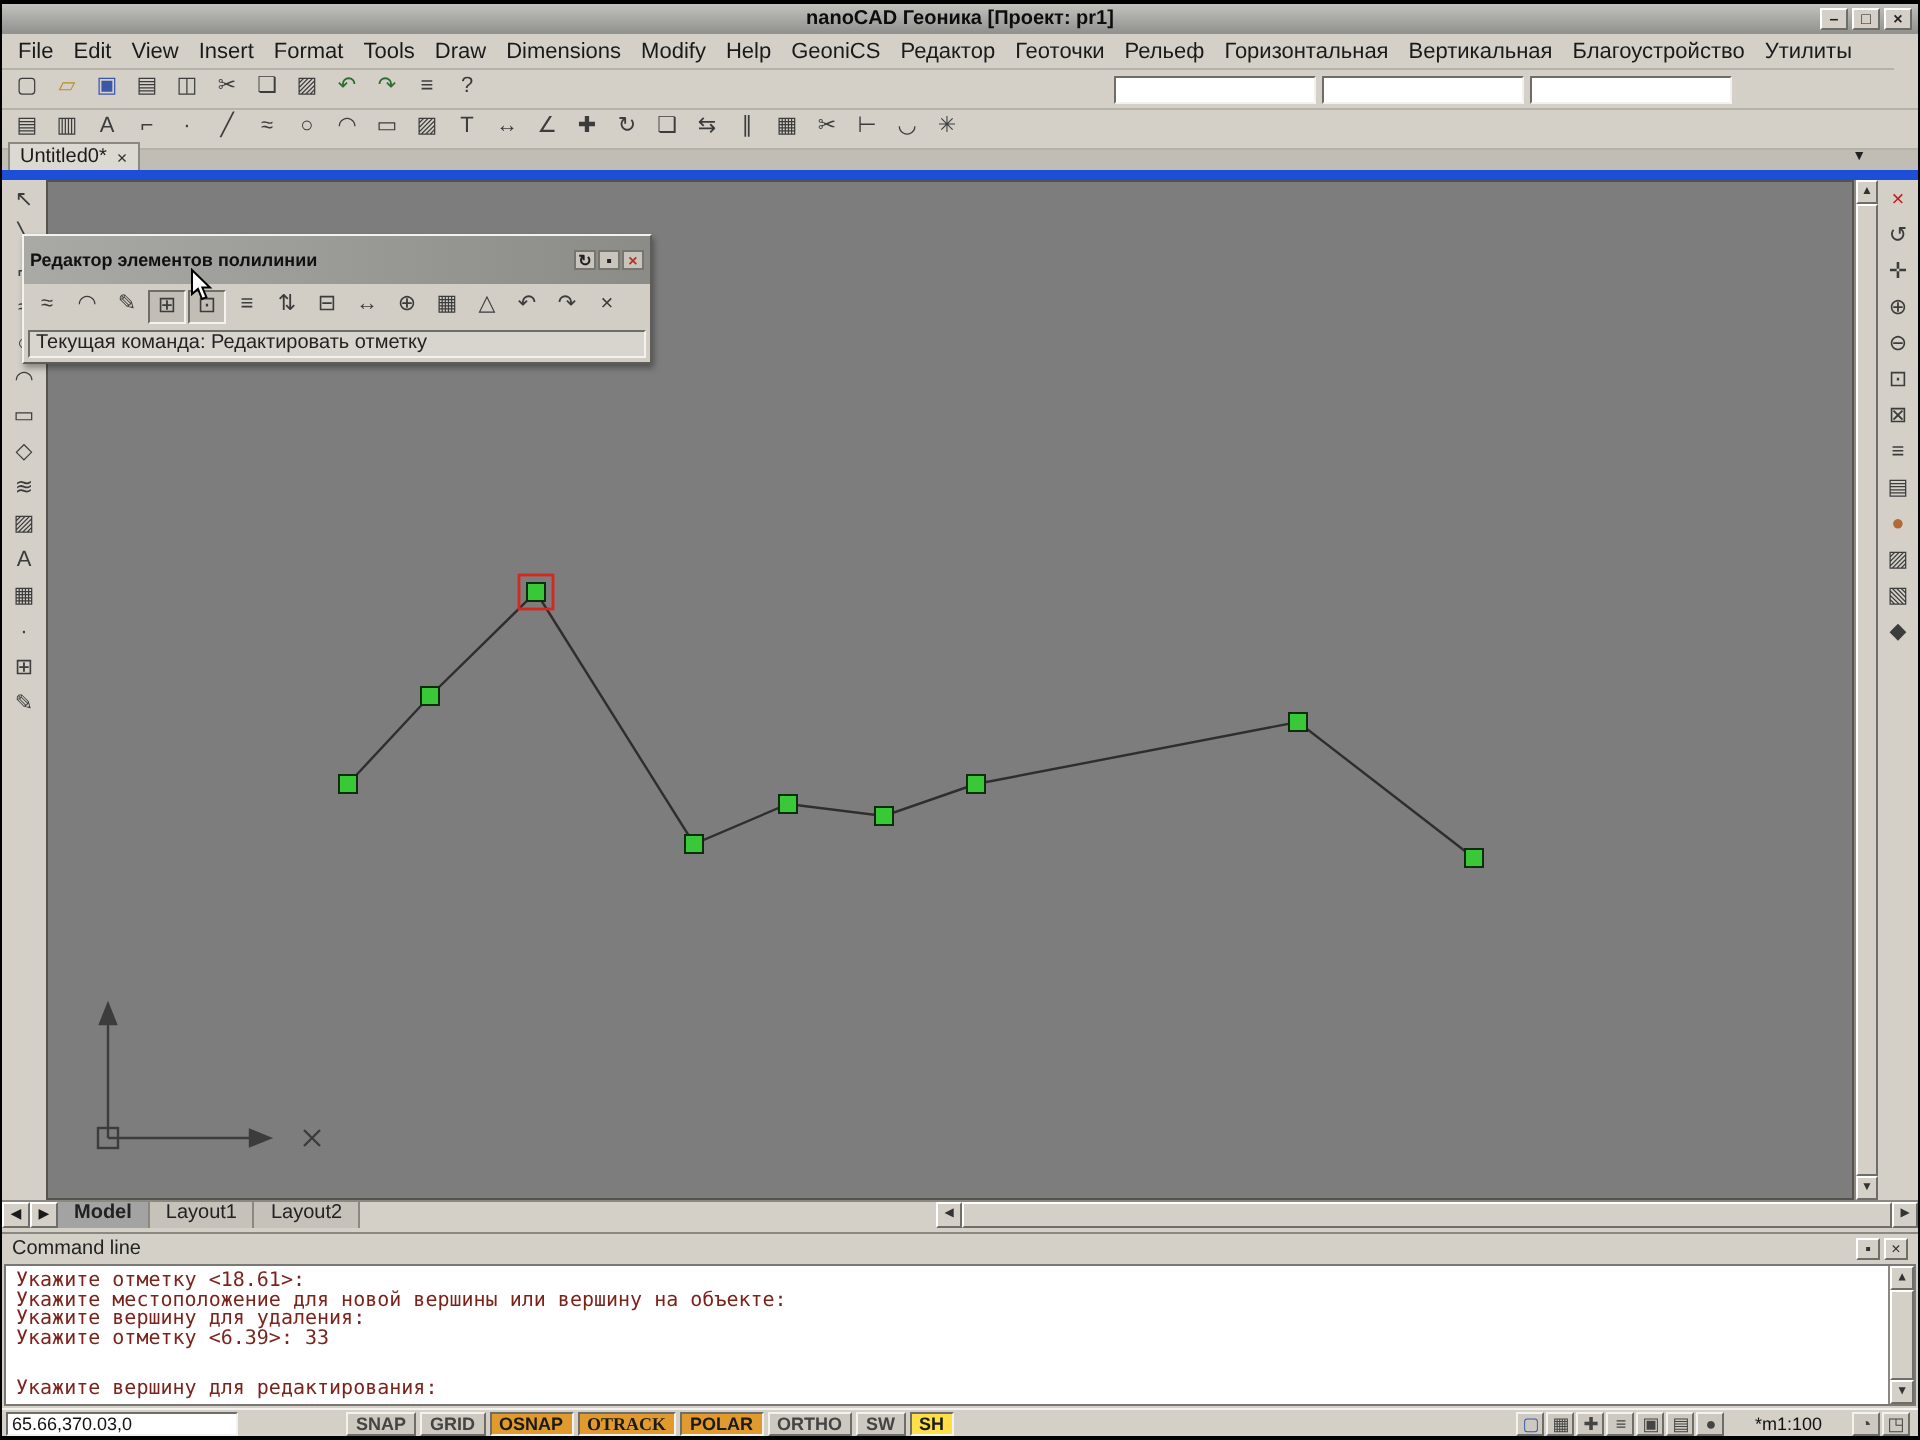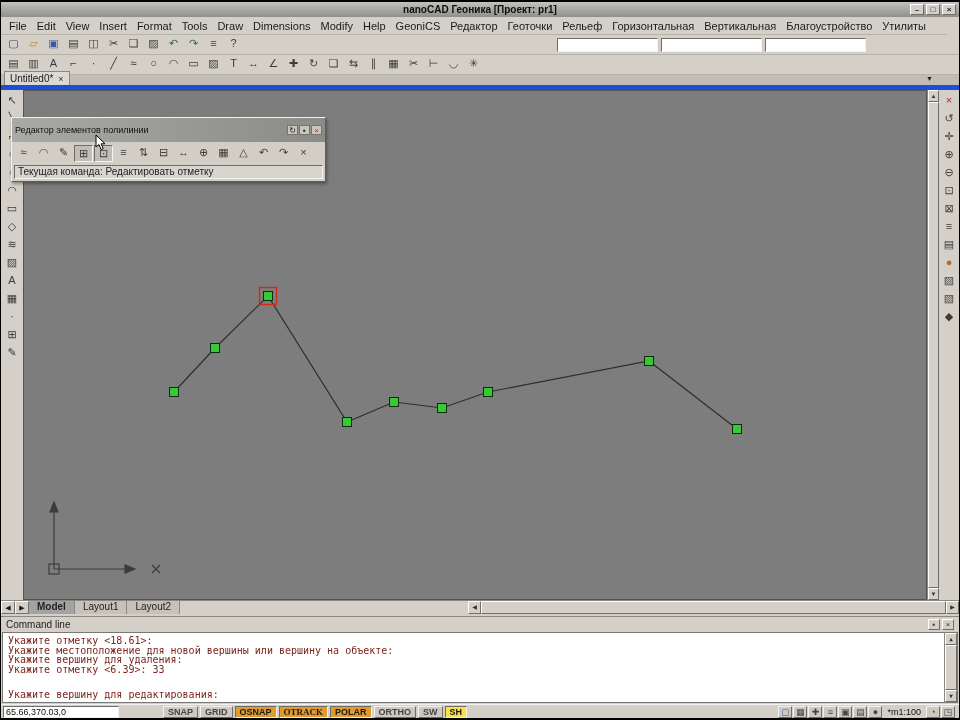--- a/index.html
+++ b/index.html
@@ -41,39 +41,39 @@
   .layoutbar{position:absolute;left:0;right:0;bottom:0;height:14px;background:#d4d0c8;border-top:1px solid #8a8880;display:flex;align-items:stretch;font-size:10px}
   .tabnav{width:14px;text-align:center;font-size:7px;line-height:12px;background:#d4d0c8;border:1px solid;border-color:#fff #6f6d68 #6f6d68 #fff;flex:0 0 auto}
   .ltab{padding:0 8px;line-height:12px;background:#c6c2ba;border-right:1px solid #8a8880;color:#222;flex:0 0 auto}
   .ltab.active{background:#a3a3a3;font-weight:bold}
   .hspacer{width:288px;flex:0 0 auto}
   .hscroll{flex:1;display:flex}
   .hscroll .scroll-btn{width:13px;height:auto}
   .hscroll .thumb{flex:1;background:#d4d0c8;border:1px solid;border-color:#fff #6f6d68 #6f6d68 #fff}
 
   .palette{position:absolute;left:10px;top:27px;width:315px;background:#d2cec6;border:1px solid;border-color:#f4f2ee #5f5d58 #5f5d58 #f4f2ee;box-shadow:1px 2px 3px rgba(0,0,0,.35);z-index:4}
-  .palette-title{height:13px;background:linear-gradient(90deg,#a9a9a5,#8b8b87);display:flex;align-items:center;padding:12px 3px;font-size:9px;font-weight:normal;color:#111}
+  .palette-title{height:13px;background:linear-gradient(90deg,#a9a9a5,#8b8b87);display:flex;align-items:center;padding:12px 3px;font-size:9px;font-weight:bold;color:#111}
   .pt-label{flex:1;white-space:nowrap;overflow:hidden}
   .pt-btn{width:11px;height:10px;font-size:8px;line-height:9px;text-align:center;background:#c9c5bd;border:1px solid #77756f;margin-left:1px;color:#222;flex:0 0 auto}
   #palette-toolbar{display:flex;align-items:center;height:22px;padding:0 2px;gap:1px}
   .palette-status{margin:1px 2px 2px;height:14px;border:1px solid;border-color:#6f6d68 #f4f2ee #f4f2ee #6f6d68;background:#d8d5ce;font-size:10px;line-height:12px;padding:0 3px;color:#222;white-space:nowrap;overflow:hidden}
   .cursor{position:absolute;left:94px;top:44px;z-index:6}
 
   .cmdpanel{position:absolute;top:614px;left:0;right:0;height:88px;background:#d4d0c8;border-top:1px solid #8a8880}
   .cmd-header{height:15px;display:flex;align-items:center;padding:0 5px;font-size:10px;color:#222}
   .cmd-hbtns{margin-left:auto;display:flex;gap:2px}
   .cmd-hbtn{width:12px;height:11px;font-size:8px;line-height:10px;text-align:center;background:#d4d0c8;border:1px solid;border-color:#fff #6f6d68 #6f6d68 #fff;color:#333}
   .cmd-body{position:absolute;top:15px;left:1px;right:1px;bottom:1px;background:#fff;border:1px solid #7a7874;font-family:"DejaVu Sans Mono","Liberation Mono",monospace;font-size:10px;color:#7c241c;overflow:hidden}
   .cmd-lines{position:absolute;top:3px;left:5px;right:18px}
   .cmd-line{line-height:9.6px;white-space:nowrap}
   .cmd-prompt{position:absolute;bottom:2px;left:5px;line-height:10px;white-space:nowrap}
   .cmd-vscroll{position:absolute;top:0;bottom:0;right:0;width:13px;background:#cac6be;border-left:1px solid #8a8880;display:flex;flex-direction:column}
   .cmd-vscroll .thumb{flex:1;background:#d4d0c8;border:1px solid;border-color:#fff #6f6d68 #6f6d68 #fff}
 
-  .statusbar{position:absolute;left:0;right:0;bottom:0;height:14px;background:#d4d0c8;border-top:1px solid #f4f2ee;display:flex;align-items:center;font-size:10px;padding:0 2px;gap:2px}
+  .statusbar{position:absolute;left:0;right:0;bottom:0;height:14px;background:#d4d0c8;border-top:1px solid #f4f2ee;display:flex;align-items:center;font-size:10px;padding:0 2px;gap:12px}
   .coords{width:116px;height:12px;background:#fff;border:1px solid;border-color:#6f6d68 #f4f2ee #f4f2ee #6f6d68;font-size:9px;line-height:10px;padding:0 2px;color:#111;flex:0 0 auto}
   #status-toggles{display:flex;gap:2px;margin-left:42px}
   .toggle{height:12px;padding:0 4px;font-size:9px;font-weight:bold;line-height:10px;border:1px solid;border-color:#f4f2ee #6f6d68 #6f6d68 #f4f2ee;background:#cdc9c1;color:#444}
   .toggle.on{background:#e09a2e;color:#1a1a1a;border-color:#6f6d68 #f4f2ee #f4f2ee #6f6d68}
   #status-icons{display:flex;gap:1px;margin-left:auto}
   .sbtn{width:14px;height:12px;font-size:9px;line-height:11px;text-align:center;color:#444;border:1px solid;border-color:#f4f2ee #6f6d68 #6f6d68 #f4f2ee;background:#cdc9c1}
   .scale-label{font-size:9px;margin:0 3px;color:#111;flex:0 0 auto}
   #status-end-icons{display:flex;gap:1px;margin-right:2px}
 </style>
 </head>

